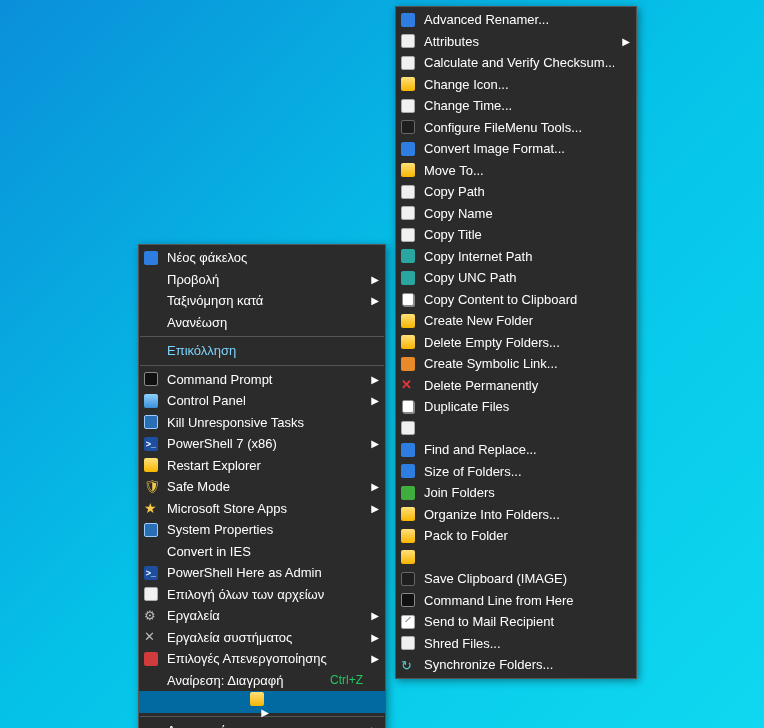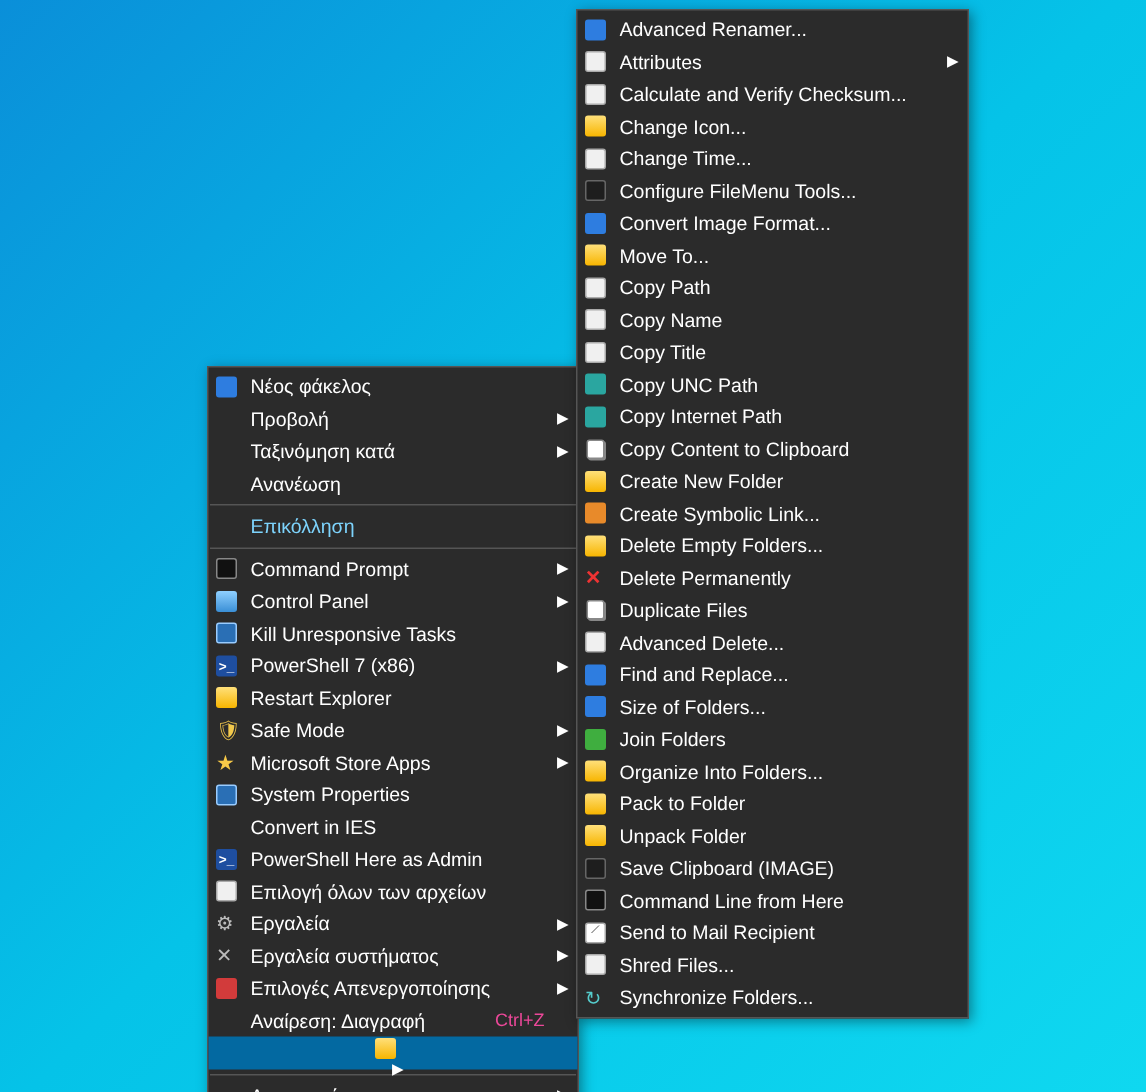--- a/index.html
+++ b/index.html
@@ -18,23 +18,23 @@
     border: 1px solid #555;
     box-shadow: 2px 2px 8px rgba(0,0,0,0.4);
     padding: 2px 0;
   }
   .menu-left {
     left: 138px;
     top: 244px;
     width: 248px;
   }
   .menu-right {
-    left: 384px;
+    left: 395px;
     top: 6px;
-    width: 262px;
+    width: 242px;
   }
   .menu-item {
     display: flex;
     align-items: center;
     height: 21.5px;
     padding: 0 6px 0 4px;
     color: #fff;
     cursor: default;
     position: relative;
   }
@@ -59,21 +59,21 @@
     width: 16px;
     margin-right: 8px;
     flex-shrink: 0;
   }
   .label {
     flex: 1;
     white-space: nowrap;
     overflow: hidden;
   }
   .shortcut {
-    color: #ec4899;
+    color: #22c55e;
     margin-left: 12px;
     font-size: 12px;
   }
   .arrow {
     width: 10px;
     text-align: right;
     color: #fff;
     font-size: 10px;
     margin-left: 6px;
   }
@@ -334,77 +334,76 @@
       <span class="micon">
         <span class="ic ic-white"></span>
       </span>
       <span class="label">Copy Title</span>
       <span class="arrow-space"></span>
     </div>
     <div class="menu-item">
       <span class="micon">
         <span class="ic ic-teal"></span>
       </span>
+      <span class="label">Copy Internet Path</span>
+      <span class="arrow-space"></span>
+    </div>
+    <div class="menu-item">
+      <span class="micon">
+        <span class="ic ic-teal"></span>
+      </span>
       <span class="label">Copy UNC Path</span>
       <span class="arrow-space"></span>
     </div>
     <div class="menu-item">
       <span class="micon">
-        <span class="ic ic-teal"></span>
-      </span>
-      <span class="label">Copy Internet Path</span>
-      <span class="arrow-space"></span>
-    </div>
-    <div class="menu-item">
-      <span class="micon">
         <span class="ic ic-copy"></span>
       </span>
       <span class="label">Copy Content to Clipboard</span>
       <span class="arrow-space"></span>
     </div>
     <div class="menu-item">
       <span class="micon">
         <span class="ic ic-folder"></span>
       </span>
       <span class="label">Create New Folder</span>
       <span class="arrow-space"></span>
     </div>
     <div class="menu-item">
       <span class="micon">
+        <span class="ic ic-folder"></span>
+      </span>
+      <span class="label">Delete Empty Folders...</span>
+      <span class="arrow-space"></span>
+    </div>
+    <div class="menu-item">
+      <span class="micon">
         <span class="ic ic-orange"></span>
       </span>
       <span class="label">Create Symbolic Link...</span>
       <span class="arrow-space"></span>
     </div>
     <div class="menu-item">
       <span class="micon">
-        <span class="ic ic-folder"></span>
-      </span>
-      <span class="label">Delete Empty Folders...</span>
-      <span class="arrow-space"></span>
-    </div>
-    <div class="menu-item">
-      <span class="micon">
         <span class="ic ic-redx">✕</span>
       </span>
       <span class="label">Delete Permanently</span>
       <span class="arrow-space"></span>
     </div>
     <div class="menu-item">
       <span class="micon">
         <span class="ic ic-copy"></span>
       </span>
       <span class="label">Duplicate Files</span>
       <span class="arrow-space"></span>
     </div>
     <div class="menu-item">
       <span class="micon">
         <span class="ic ic-white"></span>
       </span>
-      <span class="label">Advanced Delete...</span>
       <span class="arrow-space"></span>
     </div>
     <div class="menu-item">
       <span class="micon">
         <span class="ic ic-blue"></span>
       </span>
       <span class="label">Find and Replace...</span>
       <span class="arrow-space"></span>
     </div>
     <div class="menu-item">
@@ -432,21 +431,20 @@
       <span class="micon">
         <span class="ic ic-folder"></span>
       </span>
       <span class="label">Pack to Folder</span>
       <span class="arrow-space"></span>
     </div>
     <div class="menu-item">
       <span class="micon">
         <span class="ic ic-folder"></span>
       </span>
-      <span class="label">Unpack Folder</span>
       <span class="arrow-space"></span>
     </div>
     <div class="menu-item">
       <span class="micon">
         <span class="ic ic-dark"></span>
       </span>
       <span class="label">Save Clipboard (IMAGE)</span>
       <span class="arrow-space"></span>
     </div>
     <div class="menu-item">

